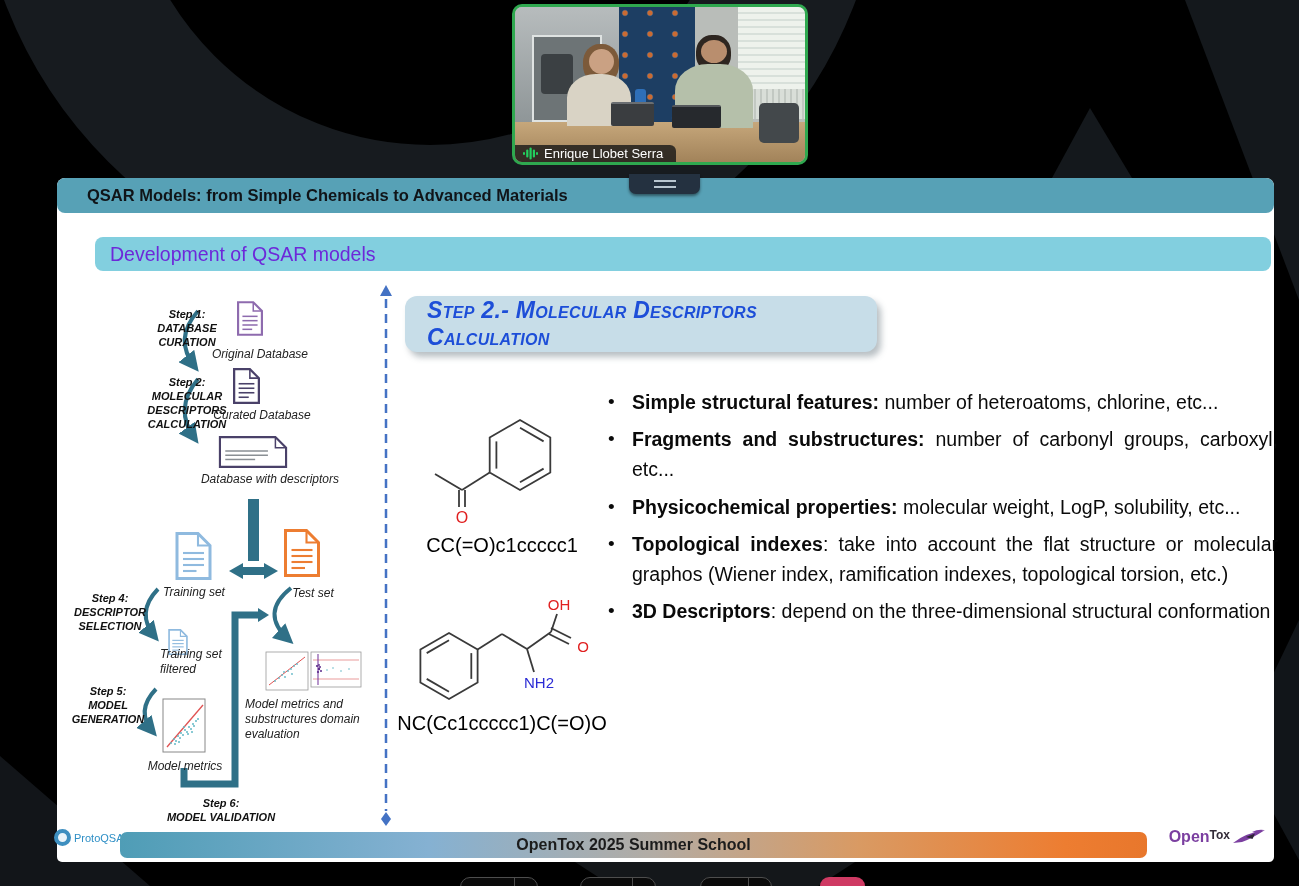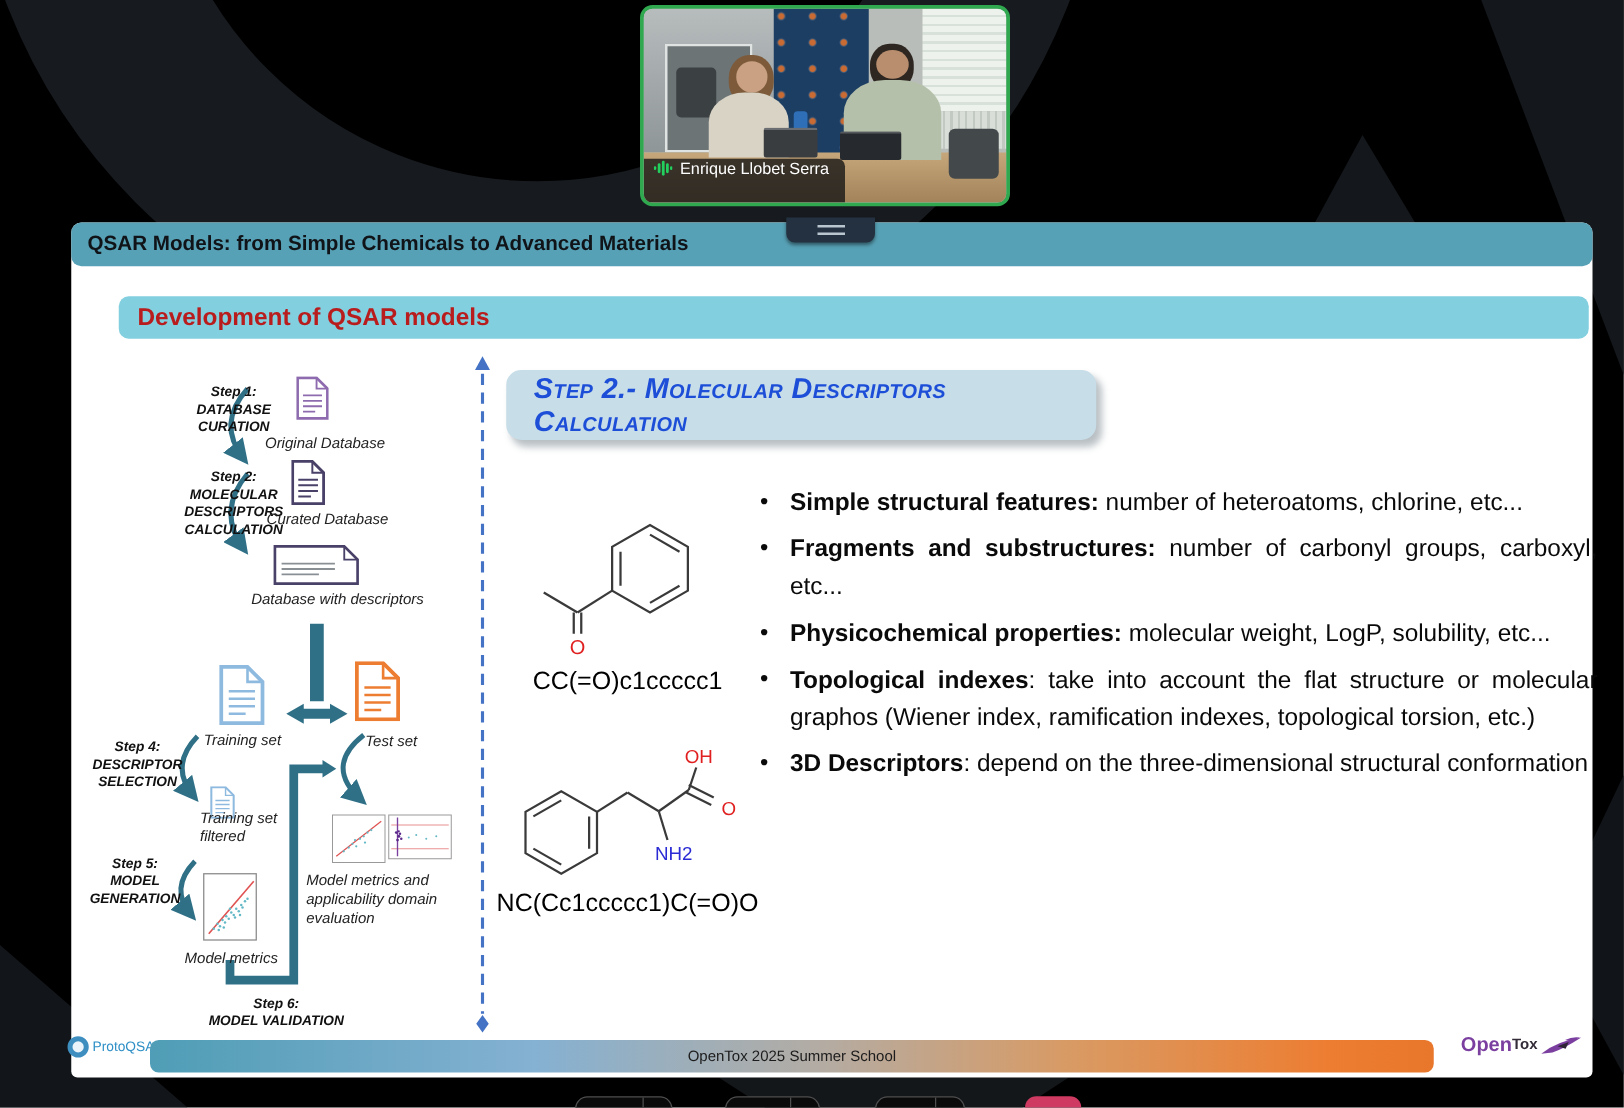--- a/index.html
+++ b/index.html
@@ -24,39 +24,39 @@
   .sc-bottle{left:41.5%;top:53%;width:3.6%;height:17%;background:#2e6fb8;border-radius:3px}
   .sc-hair1{left:23.5%;top:24%;width:12.5%;height:26%;background:#7c5a3a;border-radius:45%}
   .sc-face1{left:25.5%;top:27%;width:8.5%;height:16%;background:#caa183;border-radius:50%}
   .sc-body1{left:18%;top:43%;width:22%;height:34%;background:#d9d3c5;border-radius:45% 45% 0 0}
   .sc-hair2{left:62.5%;top:18%;width:12%;height:24%;background:#2e2620;border-radius:45%}
   .sc-face2{left:64%;top:21%;width:9%;height:15%;background:#b98e6e;border-radius:50%}
   .sc-body2{left:55%;top:37%;width:27%;height:41%;background:#b5c0aa;border-radius:42% 42% 0 0}
   .sc-laptop1{left:33%;top:61%;width:15%;height:16%;background:#3a3d40;border-radius:2px;border-top:2px solid #6a6e72}
   .sc-laptop2{left:54%;top:63%;width:17%;height:15%;background:#26292d;border-radius:2px;border-top:2px solid #55585c}
   .sc-chair3{left:84%;top:62%;width:14%;height:26%;background:#43484b;border-radius:5px}
-  .nametag{position:absolute;left:0;bottom:0;height:35px;display:flex;gap:6px;
+  .nametag{position:absolute;left:0;bottom:0;height:17px;display:flex;align-items:center;gap:6px;
            padding:0 13px 0 8px;background:rgba(22,22,22,.8);border-radius:0 6px 0 0;z-index:3}
   .nametag span{color:#fff;font-size:13px}
 
   
   .share-handle{position:absolute;left:629px;top:174px;width:71px;height:20px;background:#243140;
      border-radius:0 0 7px 7px;z-index:7;display:flex;align-items:center;justify-content:center;
      box-shadow:0 2px 3px rgba(0,0,0,.45)}
   .grip{width:22px;height:8px;border-top:2px solid #b9c6d0;border-bottom:2px solid #b9c6d0}
 
   
   .slide{position:absolute;left:57px;top:178px;width:1217px;height:684px;background:#fff;
          border-radius:8px 8px 5px 5px;z-index:2}
   .slide-header{position:absolute;left:0;top:0;width:100%;height:35px;background:#57a1b6;border-radius:8px;
-         display:flex;align-items:center;padding-left:13px}
+         display:flex;align-items:center;padding-left:30px}
   .slide-header span{font-size:16.5px;font-weight:bold;color:#101418}
   .section-bar{position:absolute;left:38px;top:59px;width:1176px;height:34px;background:#82cfdf;
          border-radius:8px;display:flex;align-items:center;padding-left:15px}
-  .section-bar span{font-size:19.5px;font-weight:bold;color:#b91c1c}
+  .section-bar span{font-size:19.5px;font-weight:normal;color:#6d28d9}
 
   
   .flowchart{position:absolute;left:13px;top:105px;width:345px;height:556px}
   .fc-svg{position:absolute;inset:0}
   .fc-step{position:absolute;font-style:italic;font-weight:bold;font-size:11px;line-height:14px;
            text-align:center;white-space:pre-line;color:#111}
   .fc-lbl{position:absolute;font-style:italic;font-size:12px;line-height:15px;text-align:center;
           white-space:pre-line;color:#222}
   .fc-lbl.left{text-align:left}
 
@@ -70,21 +70,21 @@
   .bullets{position:absolute;left:545px;top:209px;width:676px;list-style:none}
   .bullets li{position:relative;padding-left:30px;margin-bottom:7px;font-size:19.5px;line-height:1.55;
       text-align:justify;color:#0a0a0a}
   .bullets li::before{content:"\2022";position:absolute;left:6px;top:0;font-size:19px}
   .bullets .bb{font-weight:bold}
 
   
   .footer-bar{position:absolute;left:63px;top:654px;width:1027px;height:26px;border-radius:7px;
       background:linear-gradient(90deg,#4f9db6,#85b1d2 30%,#b3aca4 52%,#d99a63 72%,#ed7d31 92%,#e8772c);
       display:flex;align-items:center;justify-content:center}
-  .footer-bar span{font-size:12px;font-weight:normal;color:#1c1c1c}
+  .footer-bar span{font-size:16px;font-weight:bold;color:#1c1c1c}
   .pq{position:absolute;left:-3px;top:651px;display:flex;align-items:center;gap:3px}
   .pq-ring{width:17px;height:17px;border:4px solid #3e8fc0;border-radius:50%;background:#eaf4fa}
   .pq-text{font-size:11px;color:#2e8fc6}
   .ot{position:absolute;right:8px;top:650px;display:flex;}
   .ot-open{color:#7b3fa0;font-weight:bold;font-size:16px}
   .ot-tox{color:#332c38;font-weight:bold;font-size:12px}
 
   
   .tb{position:absolute;top:877px;height:28px;border:1px solid #4e4e4e;border-radius:10px;background:#0a0a0a;z-index:4}
   .tb .sep{position:absolute;right:22px;top:0;bottom:0;border-left:1px solid #4e4e4e}
@@ -287,21 +287,21 @@
 
     <div class="fc-lbl" style="left:130px;top:64px;width:120px">Original Database</div>
     <div class="fc-lbl" style="left:132px;top:125px;width:120px">Curated Database</div>
     <div class="fc-lbl" style="left:120px;top:189px;width:160px">Database with descriptors</div>
     <div class="fc-lbl" style="left:74px;top:302px;width:100px">Training set</div>
     <div class="fc-lbl" style="left:193px;top:303px;width:100px">Test set</div>
     <div class="fc-lbl left" style="left:90px;top:364px;width:95px">Training set
 filtered</div>
     <div class="fc-lbl" style="left:65px;top:476px;width:100px">Model metrics</div>
     <div class="fc-lbl left" style="left:175px;top:414px;width:140px">Model metrics and
-applicability domain
+substructures domain
 evaluation</div>
   </div>
 
   <div class="panel-head">
     <span>Step 2.- Molecular Descriptors Calculation</span>
   </div>
 
   <svg class="molsvg" style="left:341px;top:217px" width="210" height="140">
     <g stroke="#3a3a3a" stroke-width="1.8" fill="none">
       <polygon points="152.3,77.5 122,95 91.7,77.5 91.7,42.5 122,25 152.3,42.5"></polygon>

